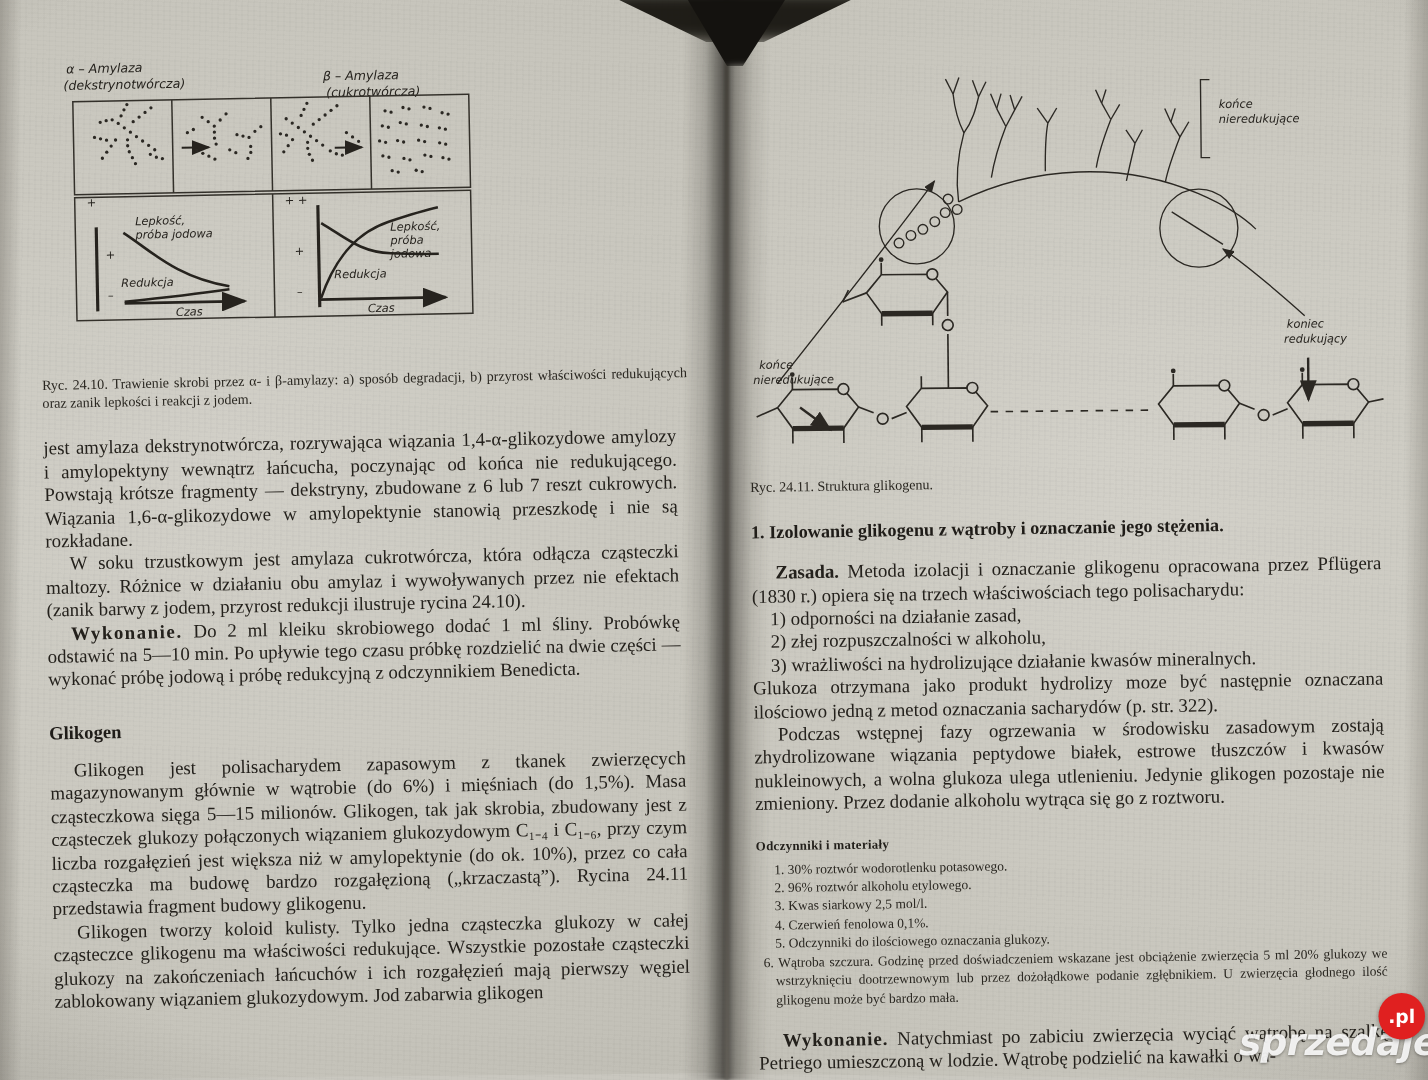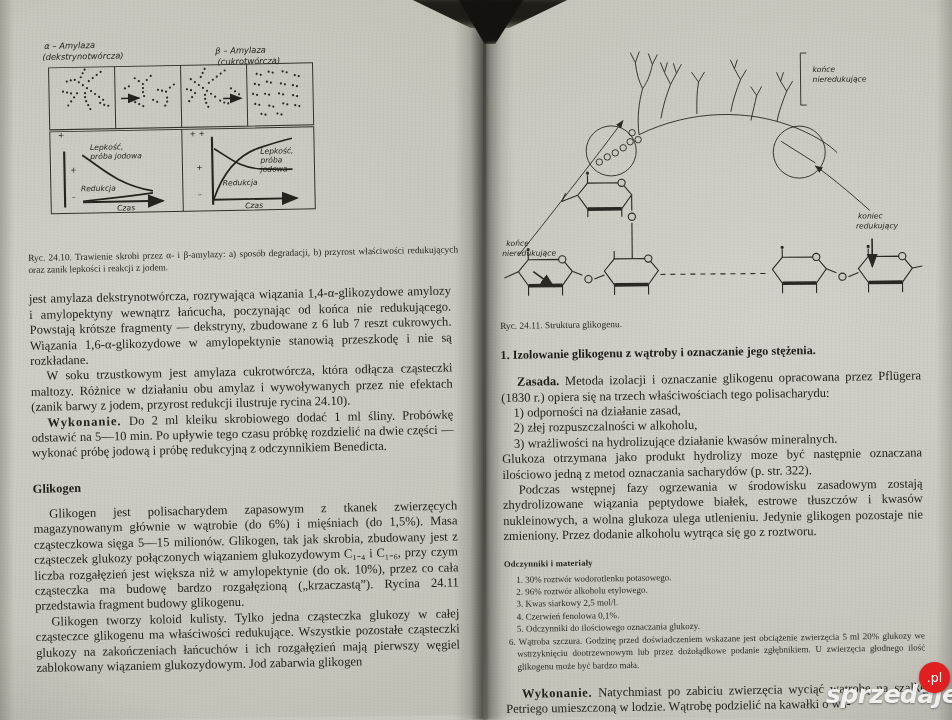--- a/index.html
+++ b/index.html
@@ -112,21 +112,21 @@
   #wm .wmtext{
     position:absolute;left:-2px;top:20px;
     font-family:"DejaVu Sans",sans-serif;font-weight:bold;font-style:italic;
     font-size:25px;color:rgba(255,255,255,.88);
     text-shadow:0 1px 2px rgba(60,58,52,.55);
     letter-spacing:-.5px;white-space:nowrap;
   }
   #wm .wmbadge{
     position:absolute;right:2px;top:2px;width:31px;height:31px;border-radius:50%;
     background:#e02020;color:#fff;font-family:"DejaVu Sans",sans-serif;
-    font-weight:normal;font-size:12.5px;line-height:31px;text-align:center;
+    font-weight:bold;font-size:12.5px;line-height:31px;text-align:center;
     box-shadow:0 1px 3px rgba(0,0,0,.35);
   }
 </style>
 </head>
 <body>
 
 <div id="page">
 
   <div class="leaf" id="leaf-left"></div>
   <div class="leaf" id="leaf-right"></div>

